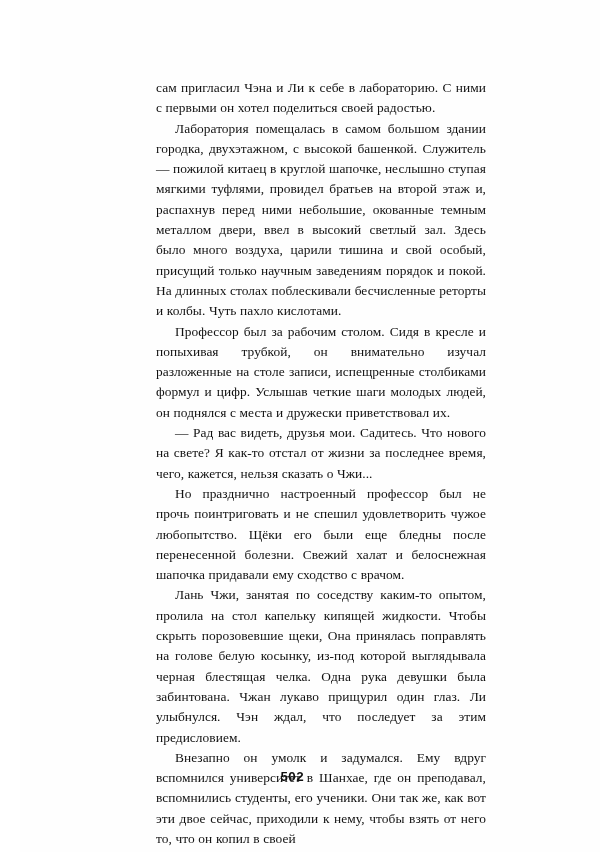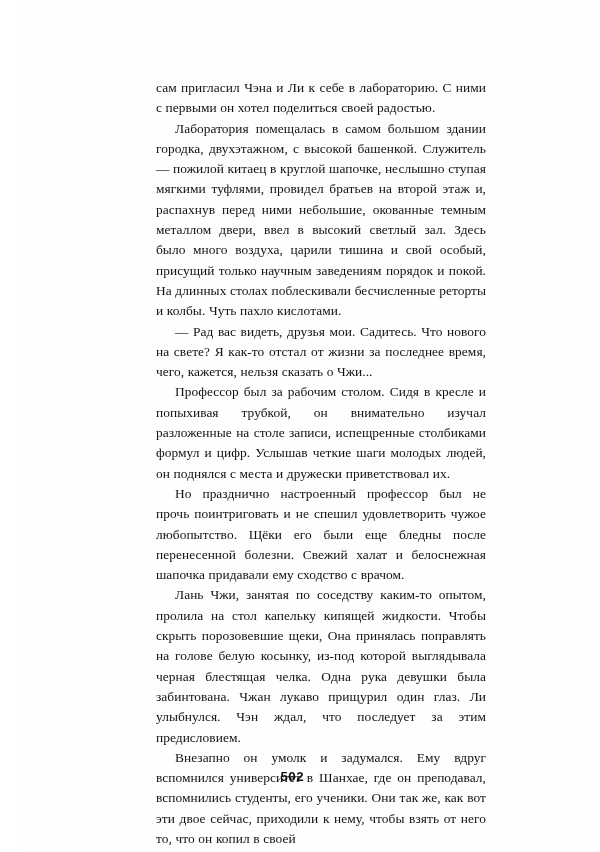--- a/index.html
+++ b/index.html
@@ -58,20 +58,20 @@
     color: #111111;
   }
 </style>
 </head>
 <body>
 
 <div class="page">
   <div class="text-column">
     <p class="para noindent">сам пригласил Чэна и Ли к себе в лабораторию. С ними с пер­выми он хотел поделиться своей радостью.</p>
     <p class="para">Лаборатория помещалась в самом большом здании город­ка, двухэтажном, с высокой башенкой. Служитель — пожилой китаец в круглой шапочке, неслышно ступая мягкими туфля­ми, провидел братьев на второй этаж и, распахнув перед ними небольшие, окованные темным металлом двери, ввел в высо­кий светлый зал. Здесь было много воздуха, царили тишина и свой особый, присущий только научным заведениям порядок и покой. На длинных столах поблескивали бесчисленные ретор­ты и колбы. Чуть пахло кислотами.</p>
+    <p class="para">Профессор был за рабочим столом. Сидя в кресле и попы­хивая трубкой, он внимательно изучал разложенные на столе записи, испещренные столбиками формул и цифр. Услышав четкие шаги молодых людей, он поднялся с места и дружески приветствовал их.</p>
     <p class="para dash">— Рад вас видеть, друзья мои. Садитесь. Что нового на свете? Я как-то отстал от жизни за последнее время, чего, ка­жется, нельзя сказать о Чжи...</p>
-    <p class="para">Профессор был за рабочим столом. Сидя в кресле и попы­хивая трубкой, он внимательно изучал разложенные на столе записи, испещренные столбиками формул и цифр. Услышав четкие шаги молодых людей, он поднялся с места и дружески приветствовал их.</p>
     <p class="para">Но празднично настроенный профессор был не прочь по­интриговать и не спешил удовлетворить чужое любопытство. Щёки его были еще бледны после перенесенной болезни. Све­жий халат и белоснежная шапочка придавали ему сходство с врачом.</p>
     <p class="para">Лань Чжи, занятая по соседству каким-то опытом, пролила на стол капельку кипящей жидкости. Чтобы скрыть порозо­вевшие щеки, Она принялась поправлять на голове белую ко­сынку, из-под которой выглядывала черная блестящая челка. Одна рука девушки была забинтована. Чжан лукаво прищурил один глаз. Ли улыбнулся. Чэн ждал, что последует за этим предисловием.</p>
     <p class="para">Внезапно он умолк и задумался. Ему вдруг вспомнился университет в Шанхае, где он преподавал, вспомнились сту­денты, его ученики. Они так же, как вот эти двое сейчас, при­ходили к нему, чтобы взять от него то, что он копил в своей</p>
   </div>
   <div class="folio">502</div>
 </div>
 
 </body></html>

